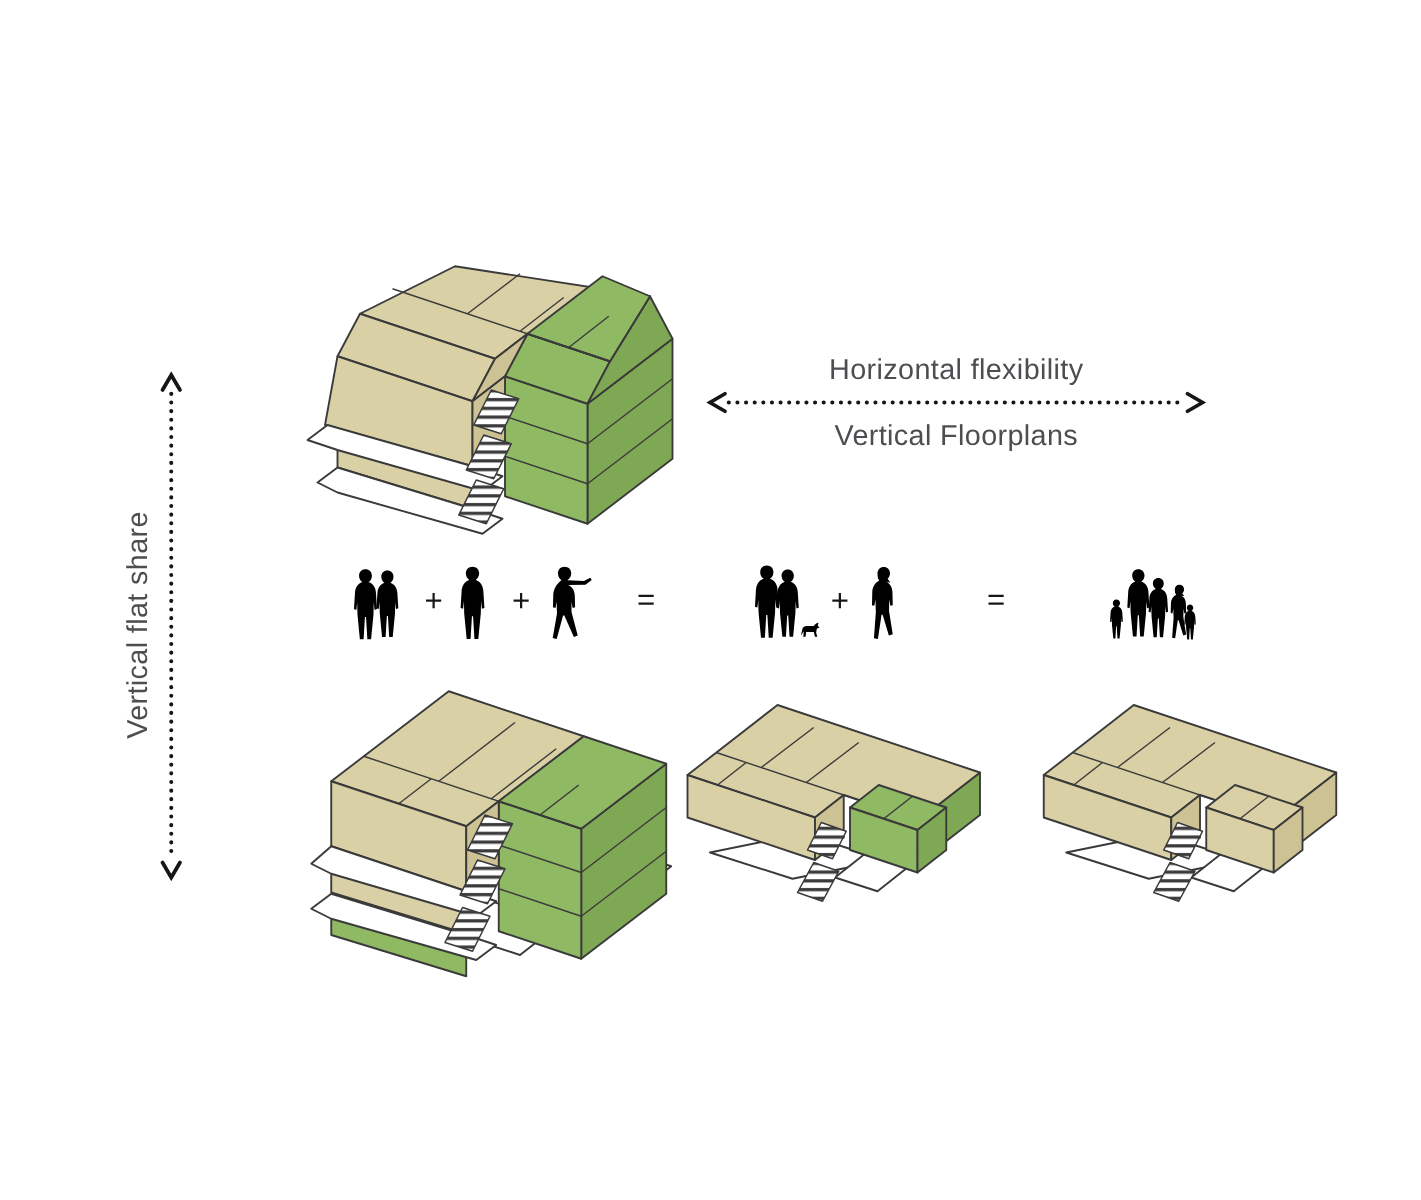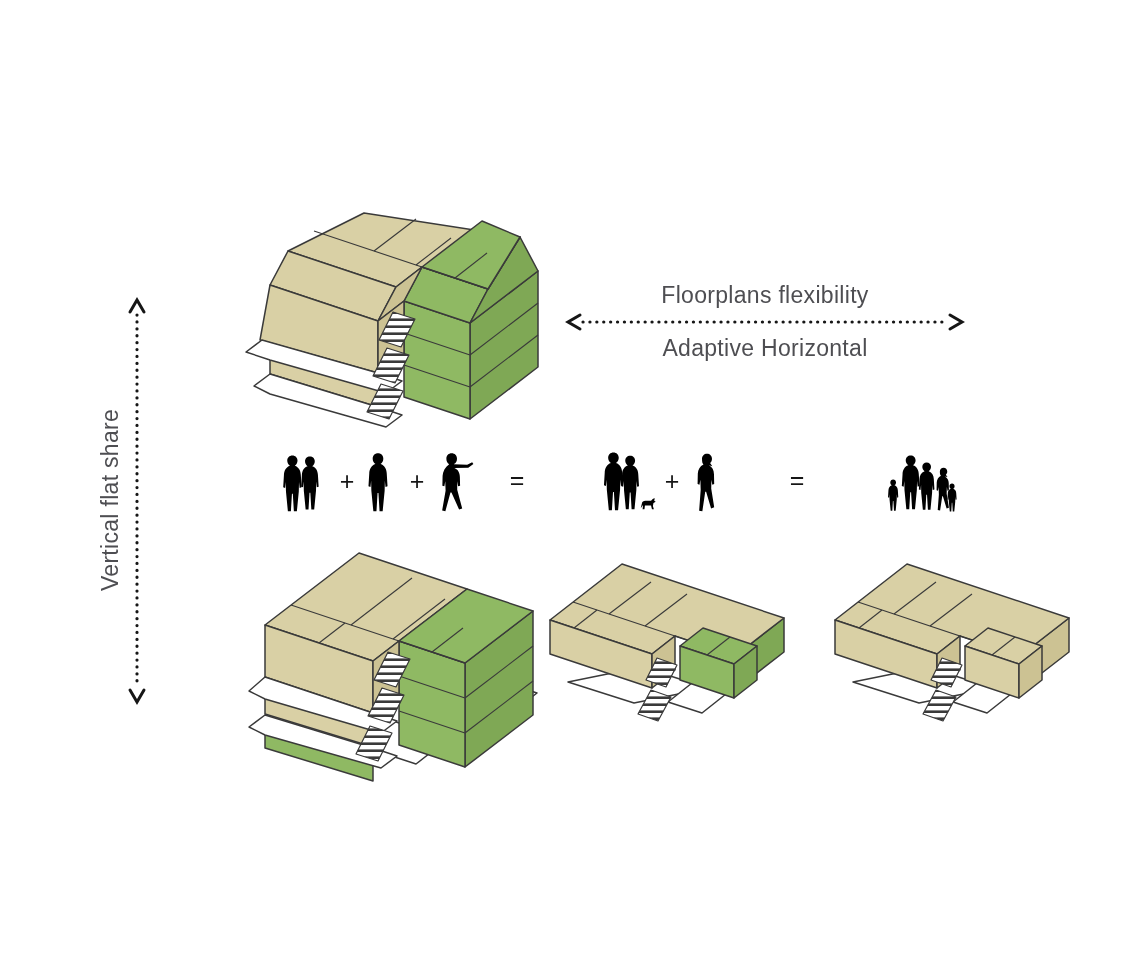--- a/index.html
+++ b/index.html
@@ -65,27 +65,27 @@
 
 <div class="canvas">
 
   <svg class="abs arrow" style="left:127px;top:297px;width:20px;height:408px" viewBox="0 0 20 408">
     <line class="dots" x1="10" y1="18" x2="10" y2="390" stroke-dasharray="0.1 6.8"></line>
     <polyline class="head" points="3,15 10,3 17,15"></polyline>
     <polyline class="head" points="3,393 10,405 17,393"></polyline>
   </svg>
   <div class="abs label label-v" style="left:110px;top:500px">Vertical flat share</div>
 
-  <div class="abs label label-h" style="left:565px;top:282px">Floorplans flexibility</div>
+  <div class="abs label label-h" style="left:565px;top:282px">Horizontal flexibility</div>
   <svg class="abs arrow" style="left:565px;top:312px;width:400px;height:20px" viewBox="0 0 400 20">
     <line class="dots" x1="18" y1="10" x2="382" y2="10" stroke-dasharray="0.1 6.8"></line>
     <polyline class="head" points="15,3 3,10 15,17"></polyline>
     <polyline class="head" points="385,3 397,10 385,17"></polyline>
   </svg>
-  <div class="abs label label-h" style="left:565px;top:335px">Adaptive Horizontal</div>
+  <div class="abs label label-h" style="left:565px;top:335px">Vertical Floorplans</div>
 
   <svg class="abs" style="left:245px;top:190px;width:300px;height:250px" viewBox="0 0 300 250">
     <defs>
       <pattern id="hA" patternUnits="userSpaceOnUse" width="7" height="7">
         <rect width="7" height="7" fill="#ffffff"></rect>
         <rect y="2.4" width="7" height="2.6" style="fill:var(--outline)"></rect>
       </pattern>
     </defs>
     <polygon class="wht" points="42,196 104,217 146,186 84,165"></polygon>
     <polygon class="grnd" points="225,133 293,81 293,177 225,229"></polygon>

